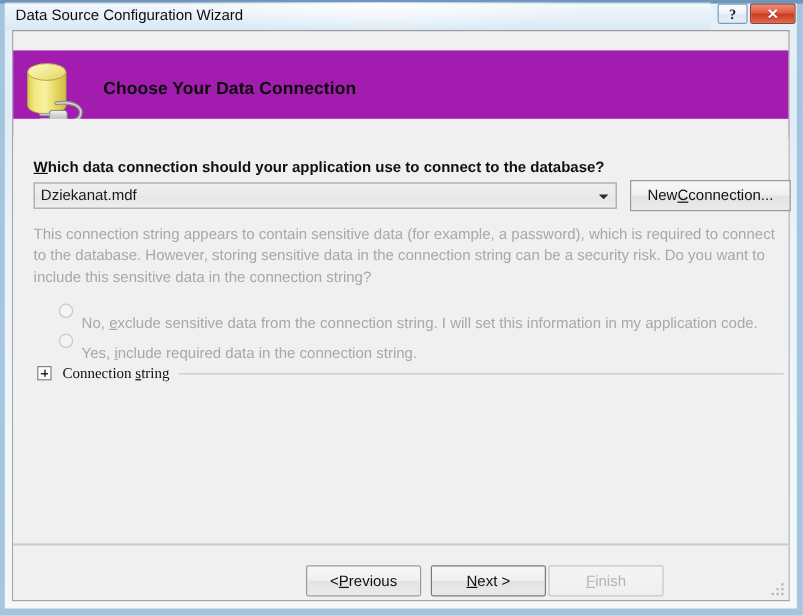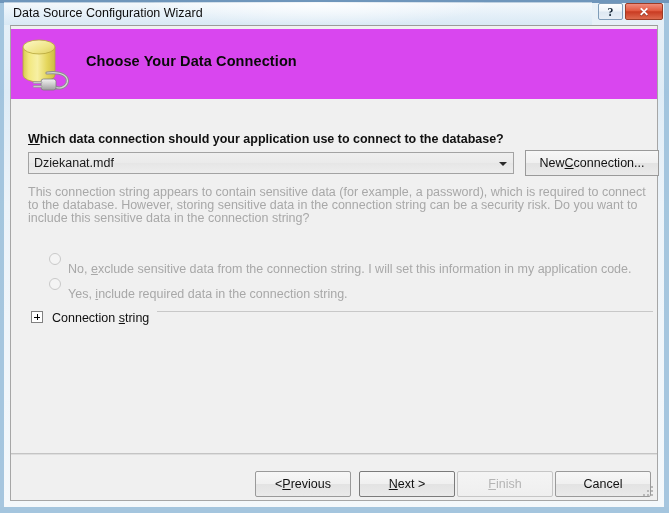--- a/index.html
+++ b/index.html
@@ -113,24 +113,24 @@
     height: 476px;
     box-sizing: border-box;
     background: #f0f0f0;
     border: 1px solid #a6a6a6;
     border-top-color: #9b9b9b;
   }
 
   
   #header-band {
     position: absolute;
-    left: 0; top: 3px;
+    left: 0; top: 16px;
     width: 100%;
     height: 73px;
-    background: #d946ef;
+    background: #a21caf;
     box-sizing: border-box;
     border-bottom: 1px solid #d3d3d3;
   }
   #page-title {
     position: absolute;
     left: 75px; top: 24px;
     font-size: 14.5px;
     font-weight: bold;
     color: #0a0a0a;
     letter-spacing: 0.1px;
@@ -198,21 +198,21 @@
     justify-content: center;
     font-size: 12.5px;
     color: #111;
   }
 
   #sensitive-paragraph {
     position: absolute;
     left: 17px; top: 87px;
     width: 625px;
     font-size: 12.5px;
-    line-height: 13px;
+    line-height: 18px;
     color: #a8a8a8;
   }
 
   .radio-row {
     position: absolute;
     left: 38px;
     display: flex;
     align-items: center;
   }
   #radio-no-row  { top: 143px; }
@@ -228,25 +228,26 @@
   }
   .radio-label {
     font-size: 12.5px;
     color: #a8a8a8;
     white-space: nowrap;
     margin-top: 20px;
   }
 
   #connection-string-expander {
     position: absolute;
-    left: 20px; top: 212px;
+    left: 20px; top: 204px;
     width: 622px;
     height: 16px;
     display: flex;
-    align-items: flex-start;
+    align-items: center;
+    font-family: Liberation Serif, serif;
   }
   #expander-toggle {
     width: 12px; height: 12px;
     box-sizing: border-box;
     border: 1px solid #808080;
     background: #ffffff;
     position: relative;
     flex: none;
   }
   #expander-toggle::before {
@@ -421,21 +422,20 @@
           <span>revious</span>
         </div>
       <div class="footer-button" id="next-button">
           <span class="accel">N</span>
           <span>ext &gt;</span>
         </div>
       <div class="footer-button" id="finish-button">
           <span class="accel">F</span>
           <span>inish</span>
         </div>
-      <div class="footer-button" id="cancel-button">Cancel</div>
       <div id="resize-grip">
         <div class="grip-dot" style="left:9px; top:0px;"></div>
         <div class="grip-dot" style="left:5px; top:4px;"></div>
         <div class="grip-dot" style="left:9px; top:4px;"></div>
         <div class="grip-dot" style="left:1px; top:8px;"></div>
         <div class="grip-dot" style="left:5px; top:8px;"></div>
         <div class="grip-dot" style="left:9px; top:8px;"></div>
       </div>
     </div>
 

